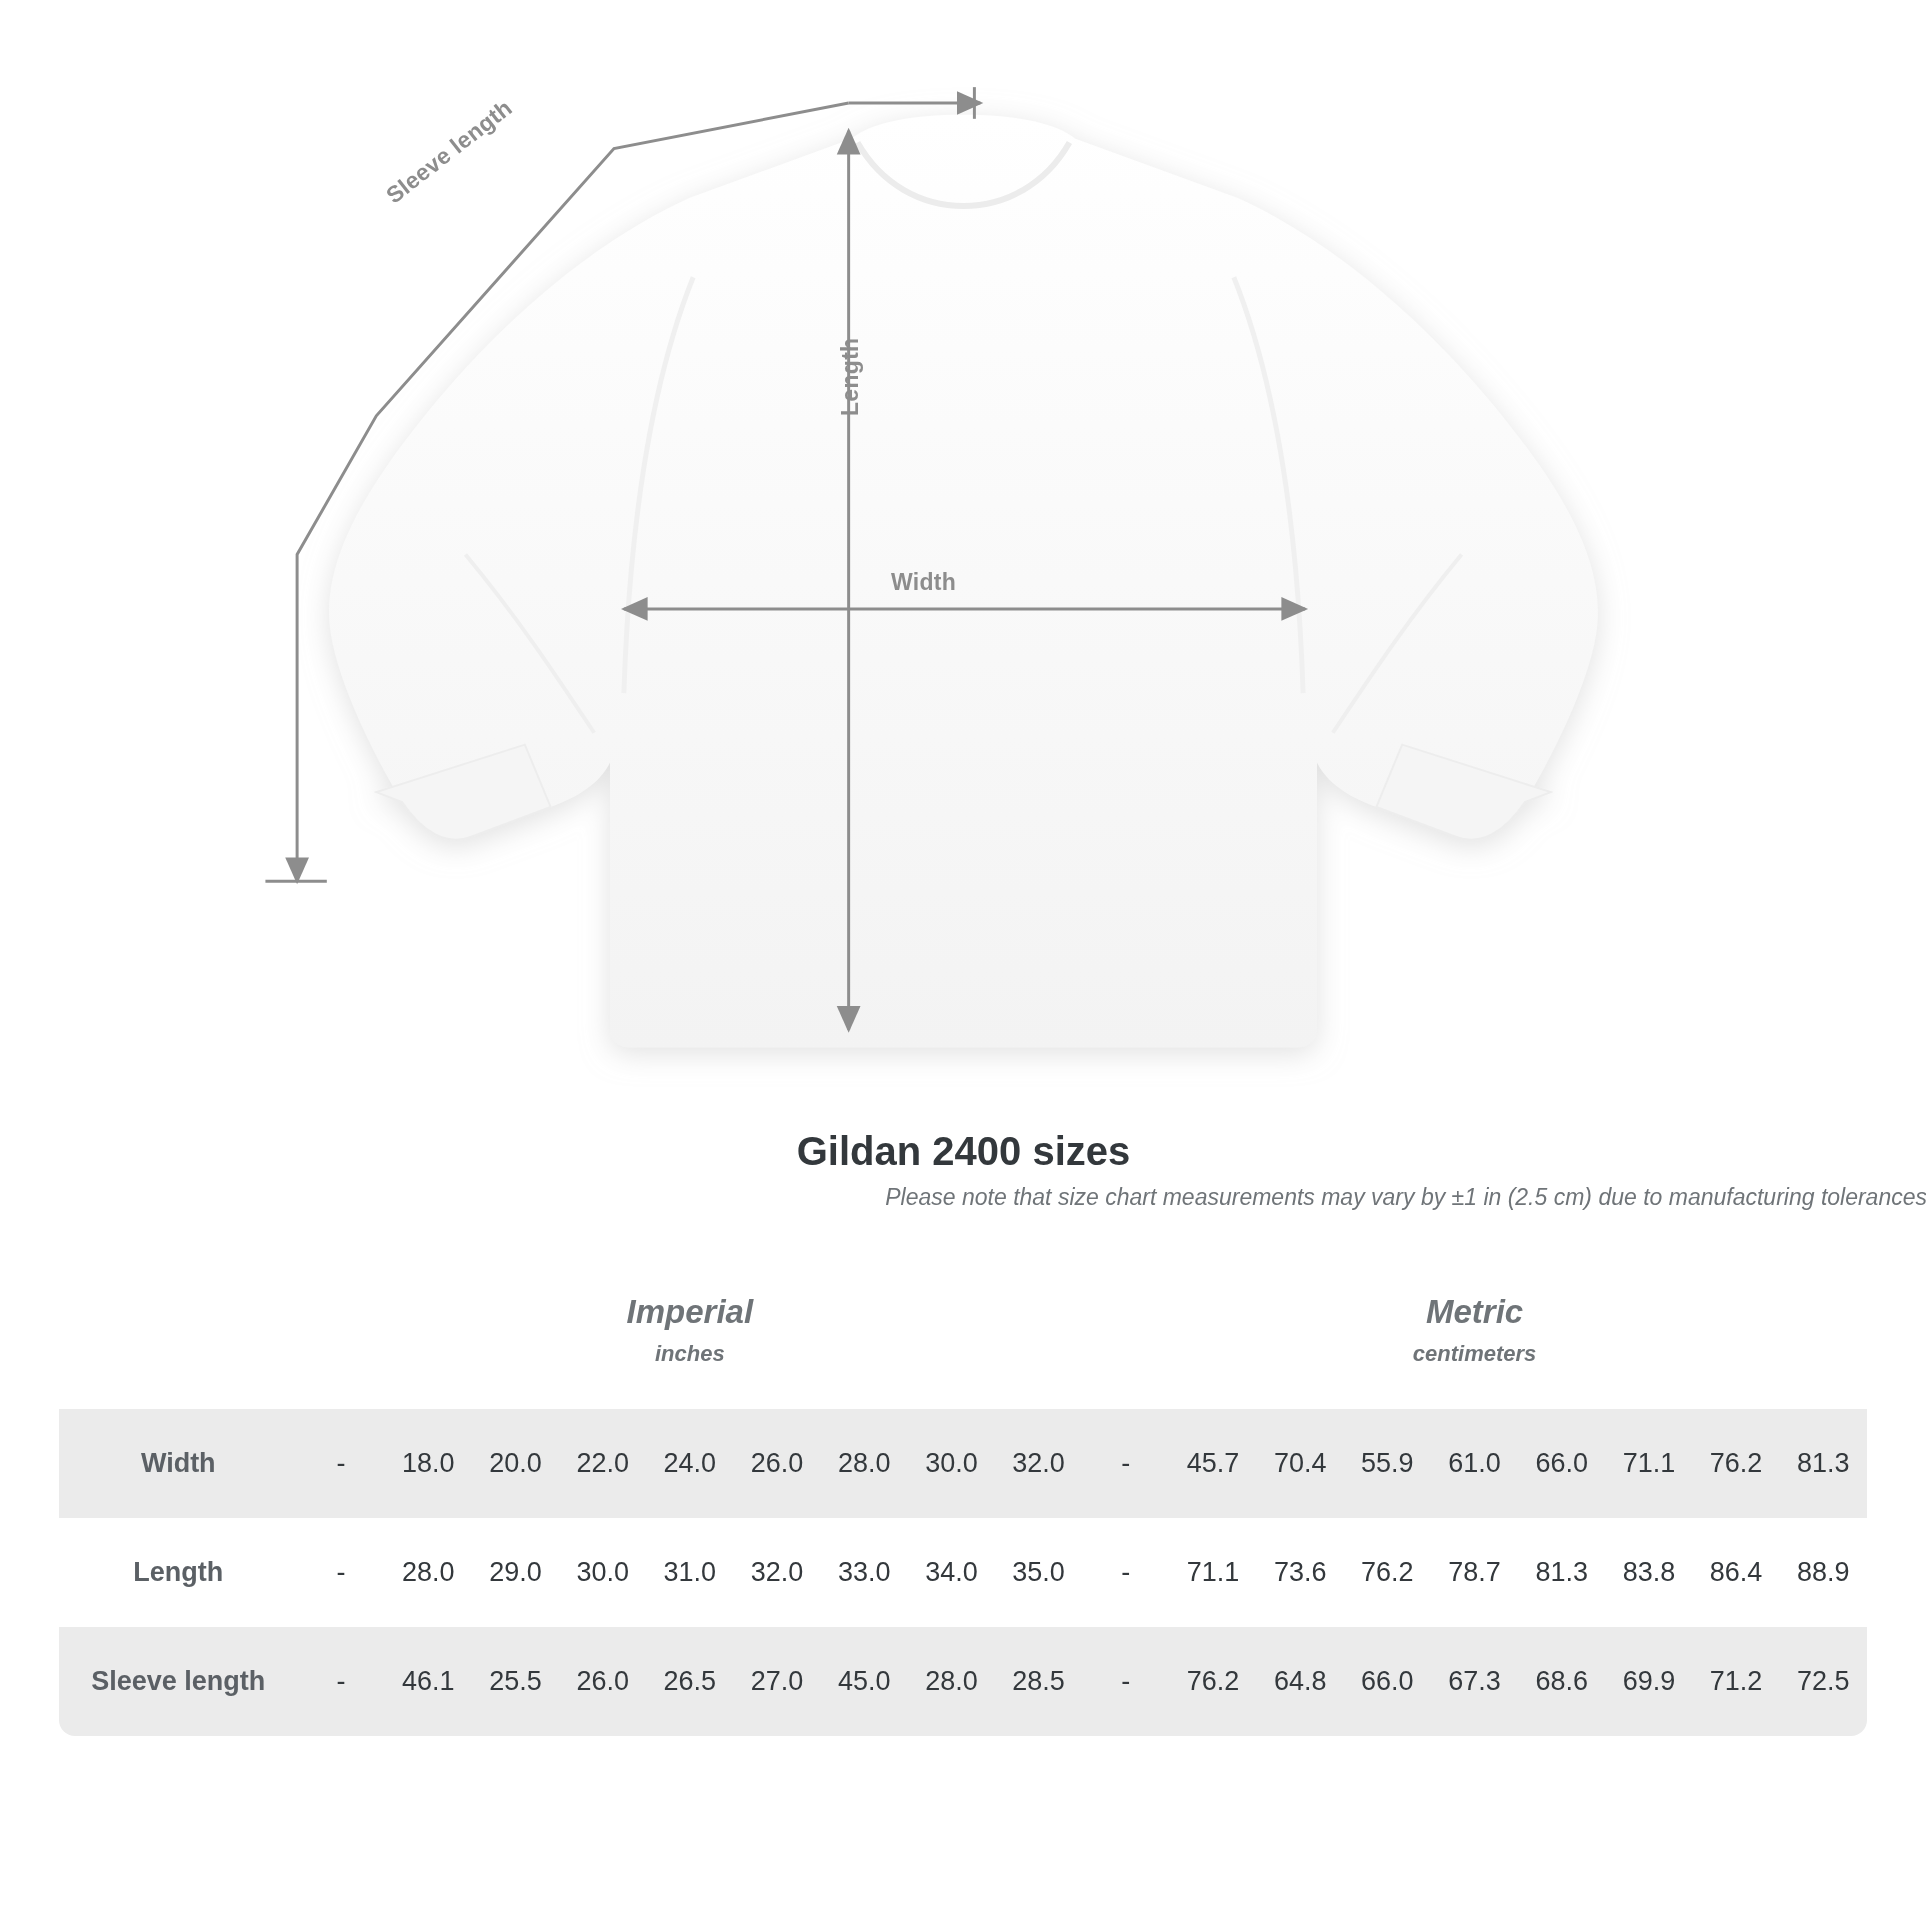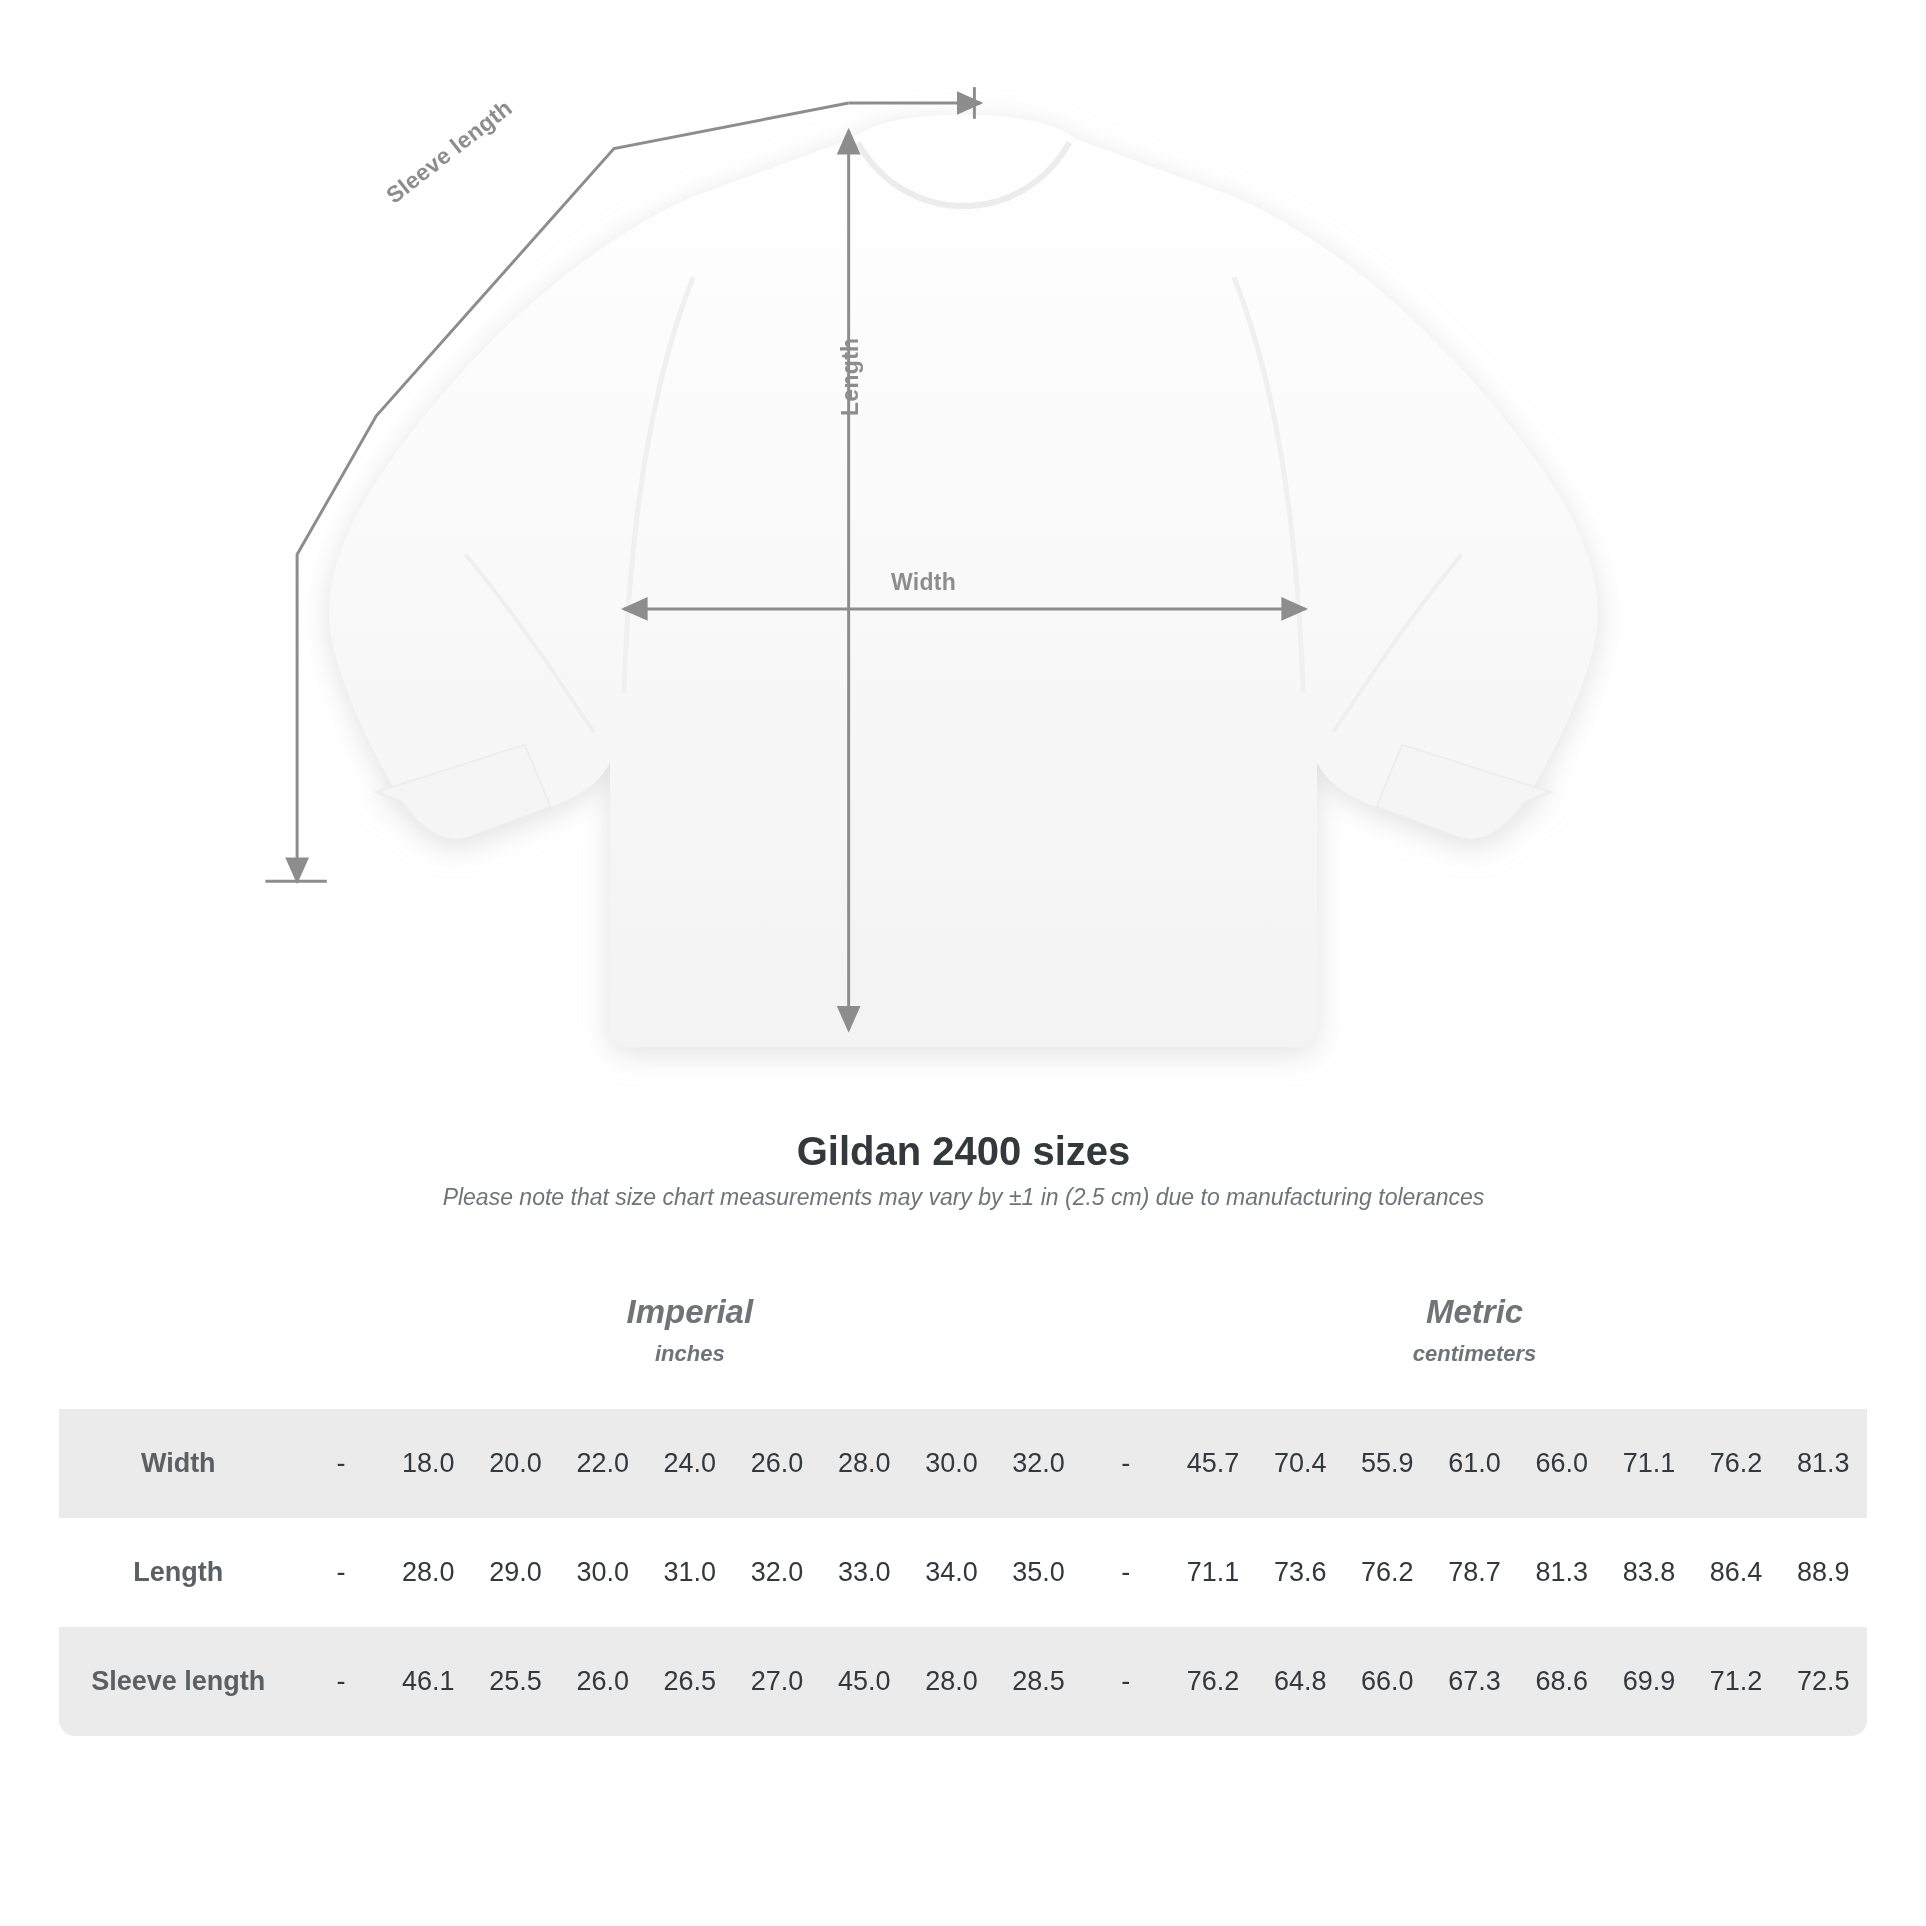--- a/index.html
+++ b/index.html
@@ -60,20 +60,21 @@
     font-size: 40px;
     font-weight: bold;
     color: #33383c;
     margin: 10px;
   }
   .chart-note {
     font-size: 23px;
     font-style: italic;
     color: #6f7478;
     margin-top: 4px;
+    text-align: right;
   }
 
   
   .table-wrap {
     margin: 40px 59px 0 59px;
   }
   table.size-table {
     border-collapse: separate;
     border-spacing: 0;
     width: 1808px;

